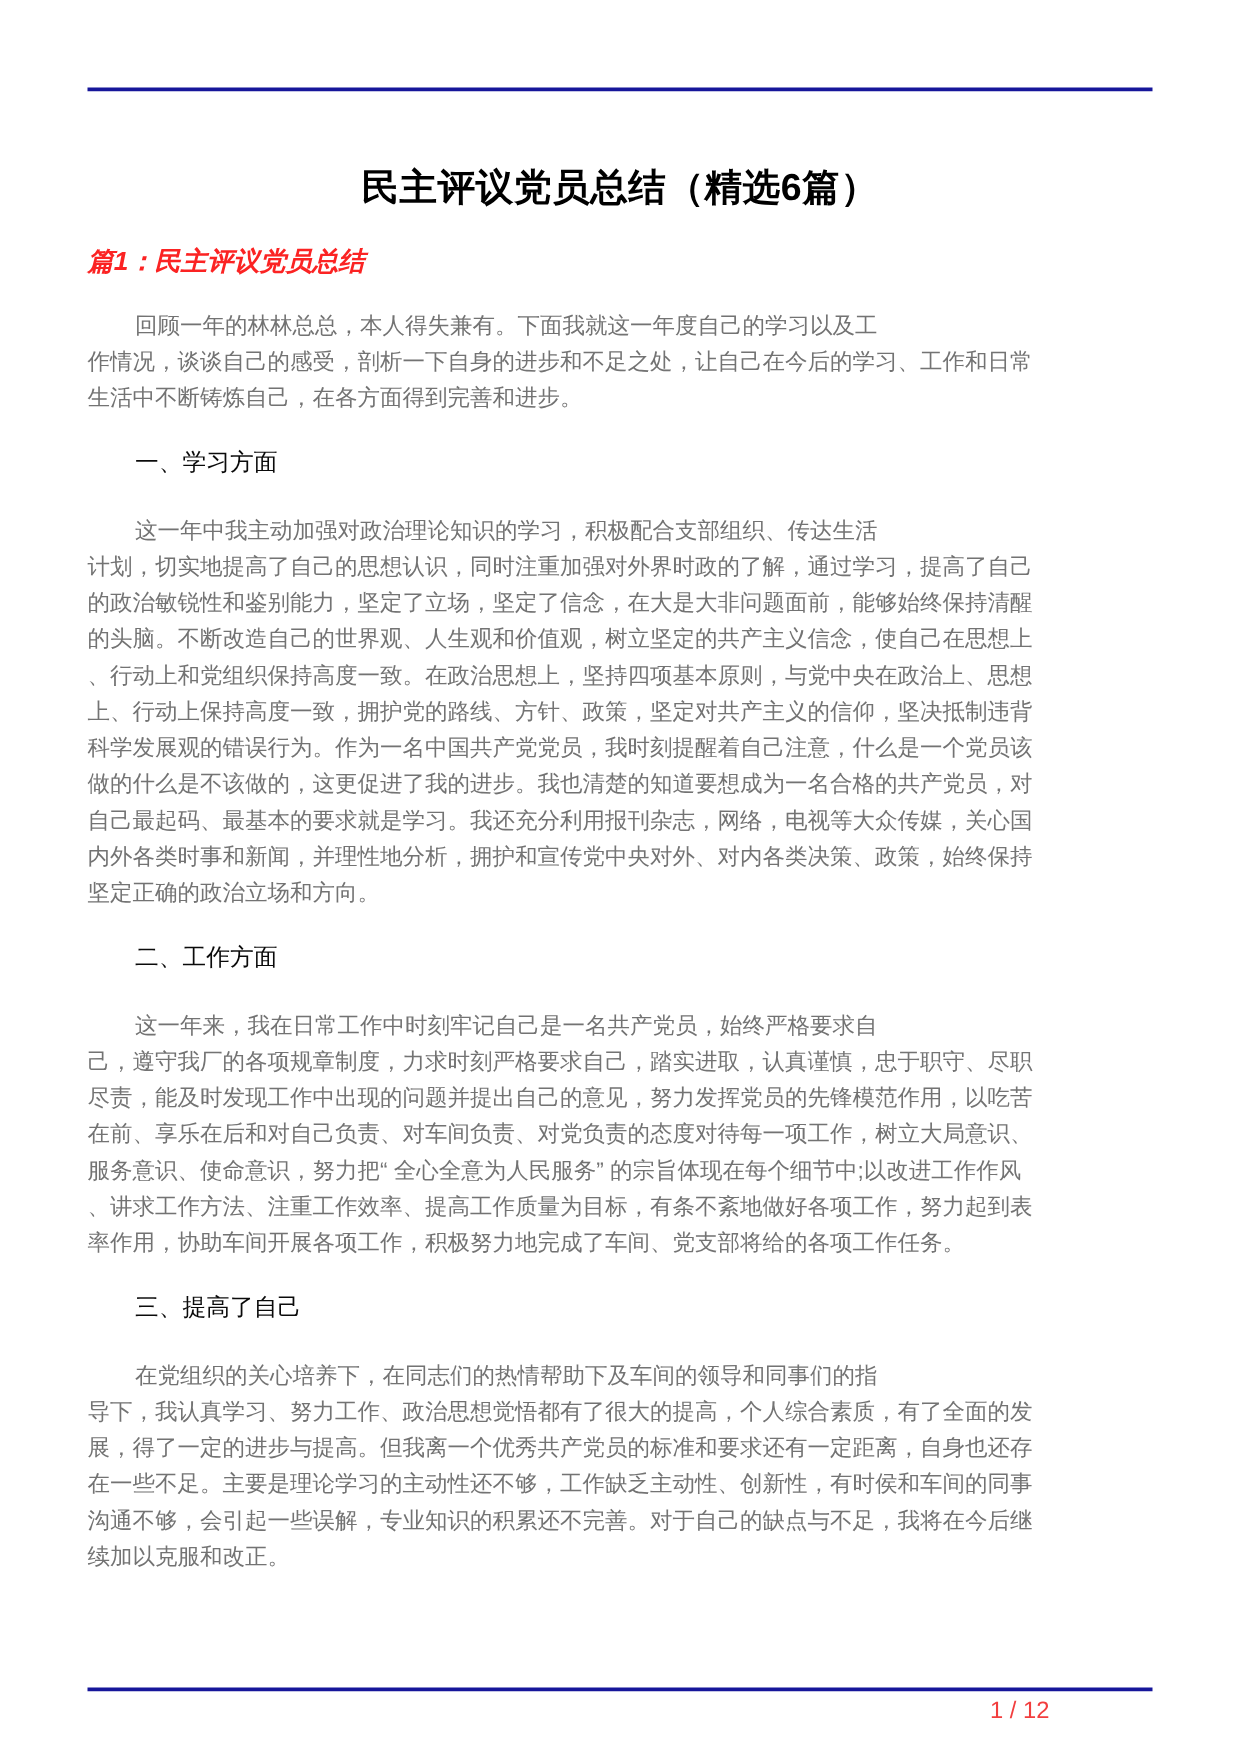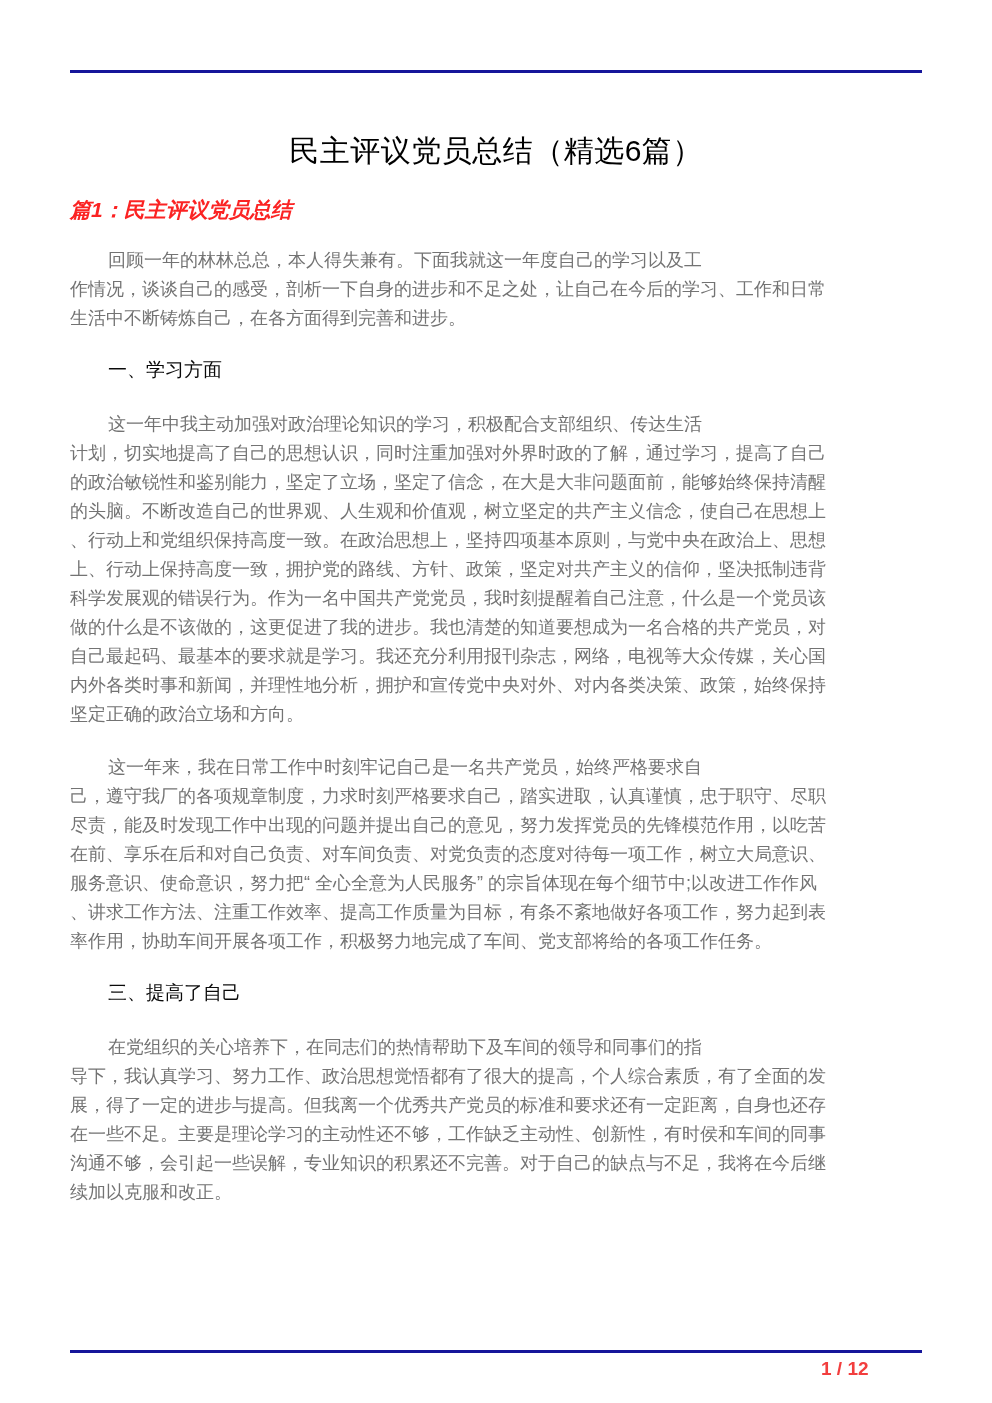--- a/index.html
+++ b/index.html
@@ -28,21 +28,21 @@
   .content {
     position: absolute;
     left: 70px;
     top: 0;
     width: 852px;
   }
   .doc-title {
     margin: 131px 0 12px 0;
     font-size: 30px;
     line-height: 40px;
-    font-weight: normal;
+    font-weight: bold;
     text-align: center;
     color: #000000;
     letter-spacing: 0.5px;
   }
   .post-heading {
     margin: 26px 0 0 0;
     font-size: 21px;
     line-height: 25px;
     font-weight: bold;
     color: var(--heading-red, #fb2323);
@@ -60,25 +60,25 @@
   .subhead {
     margin: 24px 0 0 0;
     font-size: 19px;
     line-height: 29px;
     text-indent: 38px;
     color: #0a0a0a;
     font-family: Liberation Mono, monospace;
   }
   .page-number {
     position: absolute;
-    left: 821px;
+    left: 792px;
     top: 1357px;
     font-size: 19px;
     line-height: 24px;
-    font-weight: bold;
+    font-weight: normal;
     color: var(--footer-red, #f23e3e);
   }
 </style>
 </head>
 <body>
 
 <div class="rule rule-top"></div>
 
 <div class="content">
   <h1 class="doc-title">民主评议党员总结（精选6篇）</h1>
@@ -95,20 +95,21 @@
 的政治敏锐性和鉴别能力，坚定了立场，坚定了信念，在大是大非问题面前，能够始终保持清醒
 的头脑。不断改造自己的世界观、人生观和价值观，树立坚定的共产主义信念，使自己在思想上
 、行动上和党组织保持高度一致。在政治思想上，坚持四项基本原则，与党中央在政治上、思想
 上、行动上保持高度一致，拥护党的路线、方针、政策，坚定对共产主义的信仰，坚决抵制违背
 科学发展观的错误行为。作为一名中国共产党党员，我时刻提醒着自己注意，什么是一个党员该
 做的什么是不该做的，这更促进了我的进步。我也清楚的知道要想成为一名合格的共产党员，对
 自己最起码、最基本的要求就是学习。我还充分利用报刊杂志，网络，电视等大众传媒，关心国
 内外各类时事和新闻，并理性地分析，拥护和宣传党中央对外、对内各类决策、政策，始终保持
 坚定正确的政治立场和方向。</p>
 
+  <p class="subhead">二、工作方面</p>
   <p class="para">这一年来，我在日常工作中时刻牢记自己是一名共产党员，始终严格要求自
 己，遵守我厂的各项规章制度，力求时刻严格要求自己，踏实进取，认真谨慎，忠于职守、尽职
 尽责，能及时发现工作中出现的问题并提出自己的意见，努力发挥党员的先锋模范作用，以吃苦
 在前、享乐在后和对自己负责、对车间负责、对党负责的态度对待每一项工作，树立大局意识、
 服务意识、使命意识，努力把“ 全心全意为人民服务” 的宗旨体现在每个细节中;以改进工作作风
 、讲求工作方法、注重工作效率、提高工作质量为目标，有条不紊地做好各项工作，努力起到表
 率作用，协助车间开展各项工作，积极努力地完成了车间、党支部将给的各项工作任务。</p>
 
   <p class="subhead">三、提高了自己</p>
   <p class="para">在党组织的关心培养下，在同志们的热情帮助下及车间的领导和同事们的指

